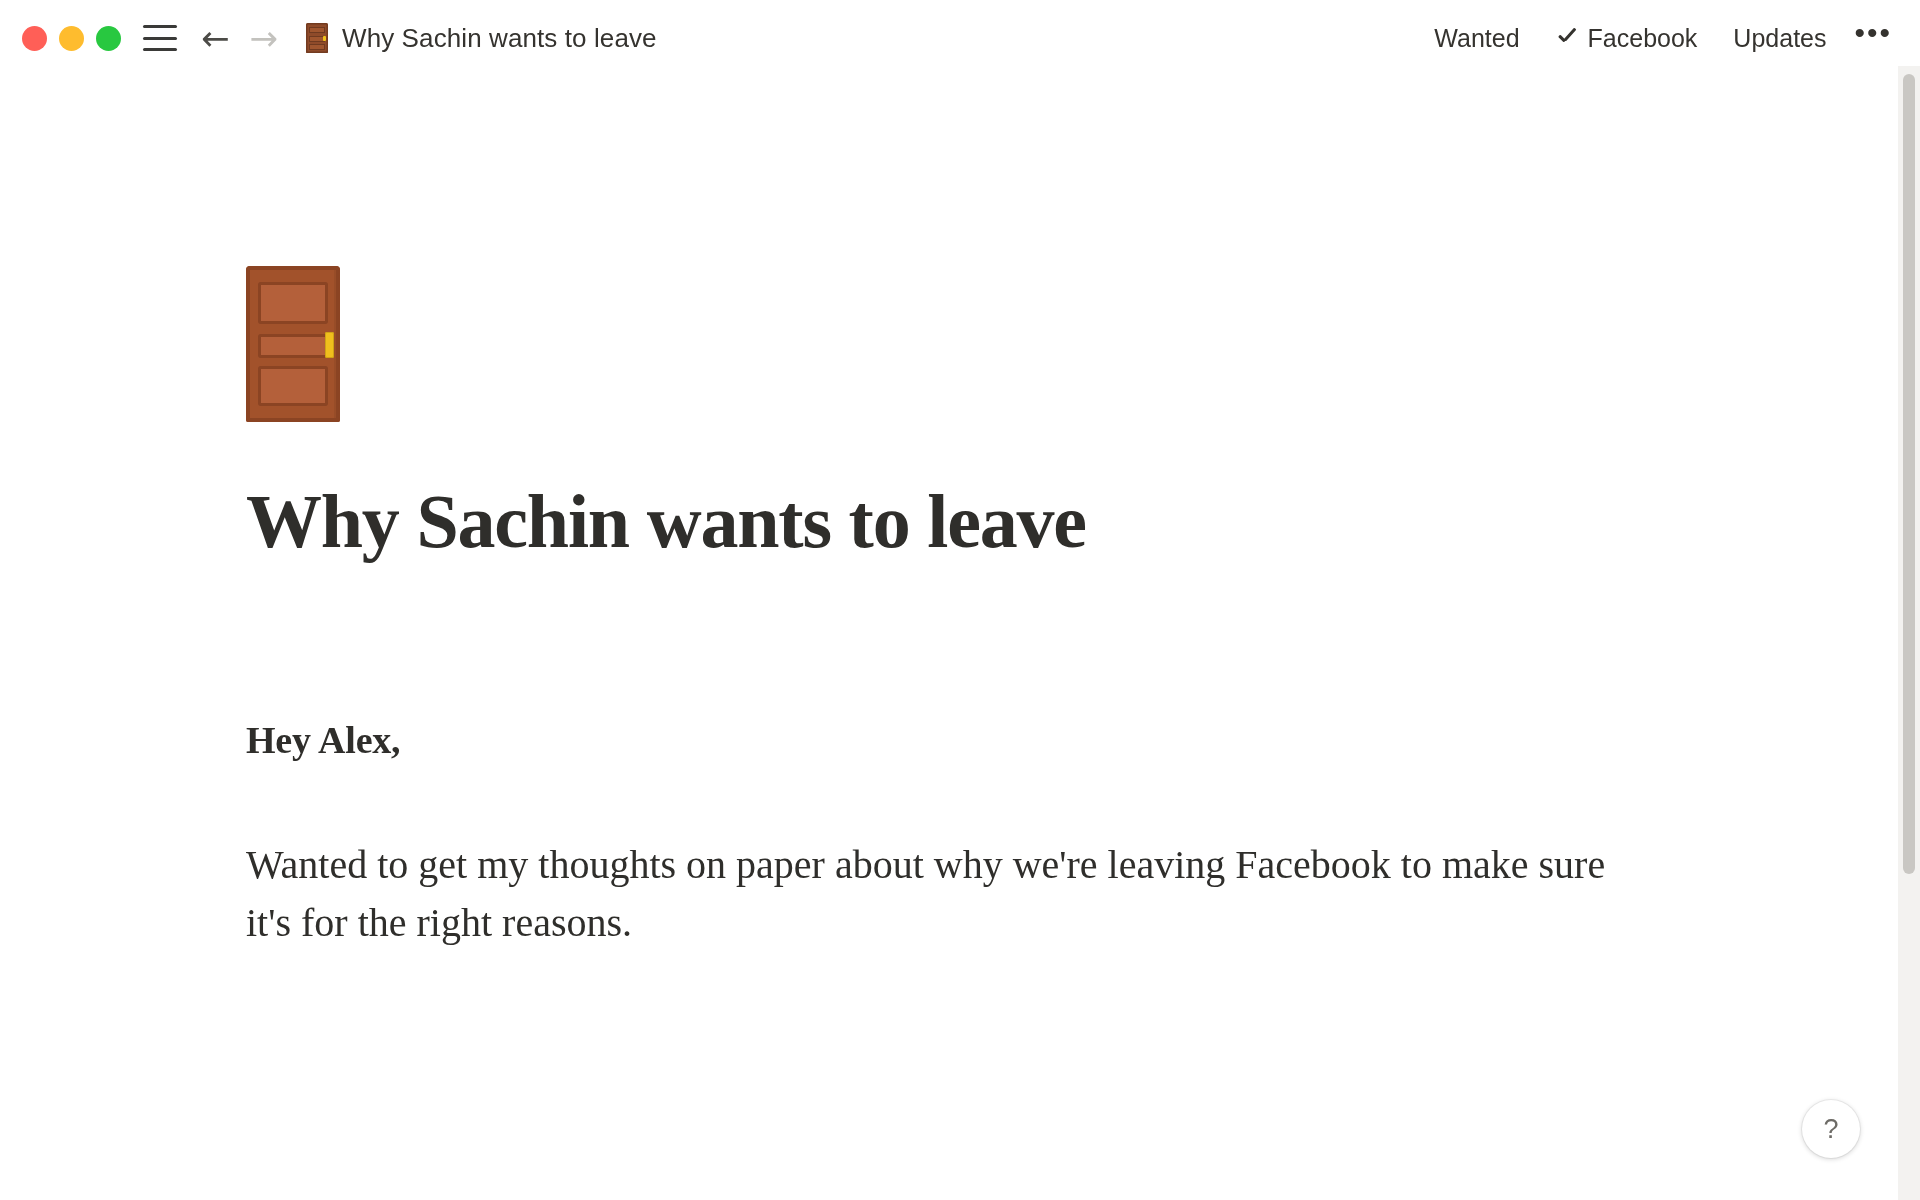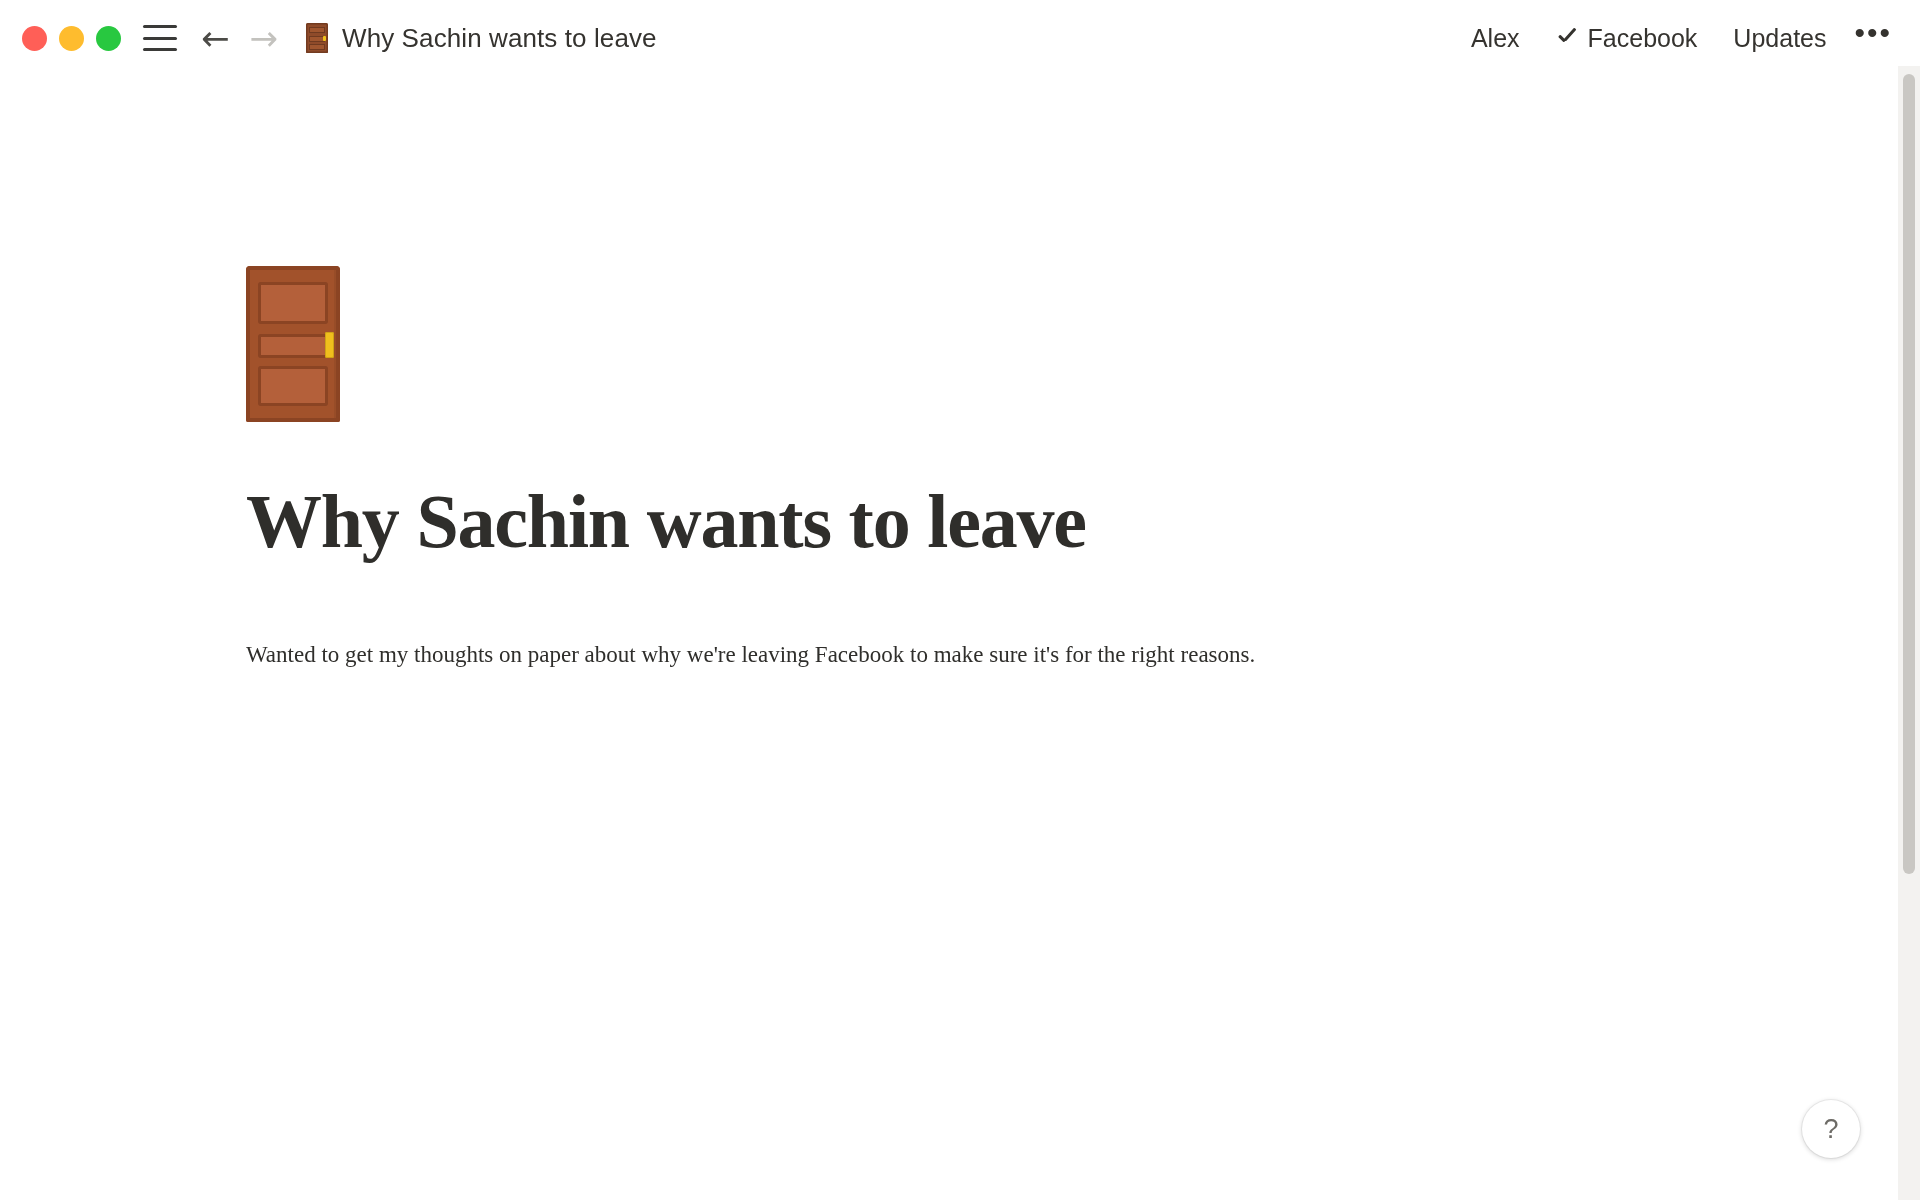--- a/index.html
+++ b/index.html
@@ -247,21 +247,21 @@
     font-family: "Liberation Serif", serif;
     font-weight: bold;
     font-size: 38px;
     color: #2f2e2b;
     margin-top: 154px;
     letter-spacing: -0.2px;
   }
 
   .para {
     font-family: "Liberation Serif", serif;
-    font-size: 23px;
+    font-size: 40px;
     line-height: 1.45;
     color: #2f2e2b;
     margin-top: 74px;
     max-width: 1390px;
   }
   .para.second { margin-top: 88px; }
 
   
   .scrollbar-track {
     position: absolute;
@@ -328,21 +328,21 @@
         <span class="door-panel p1"></span>
         <span class="door-panel p2"></span>
         <span class="door-panel p3"></span>
         <span class="knob"></span>
       </span>
       <span class="doc-title-text">Why Sachin wants to leave</span>
     </div>
 
     <div class="titlebar-right">
       <div class="tb-action">
-        <span>Alex</span>
+        <span>Wanted</span>
       </div>
       <div class="tb-action">
         <span class="check-icon"></span>
         <span>Facebook</span>
       </div>
       <div class="tb-action">
         <span>Updates</span>
       </div>
       <div class="dots-icon">•••</div>
     </div>
@@ -354,20 +354,21 @@
       <div class="page-emoji">
         <span class="door-body"></span>
         <span class="door-panel p1"></span>
         <span class="door-panel p2"></span>
         <span class="door-panel p3"></span>
         <span class="knob"></span>
       </div>
 
       <div class="page-title">Why Sachin wants to leave</div>
 
+      <div class="h-sub">Hey Alex,</div>
 
       <div class="para">Wanted to get my thoughts on paper about why we're leaving Facebook to make sure it's for the right reasons.</div>
 
 
     </div>
   </div>
 
   <div class="scrollbar-track">
     <div class="scrollbar-thumb"></div>
   </div>

